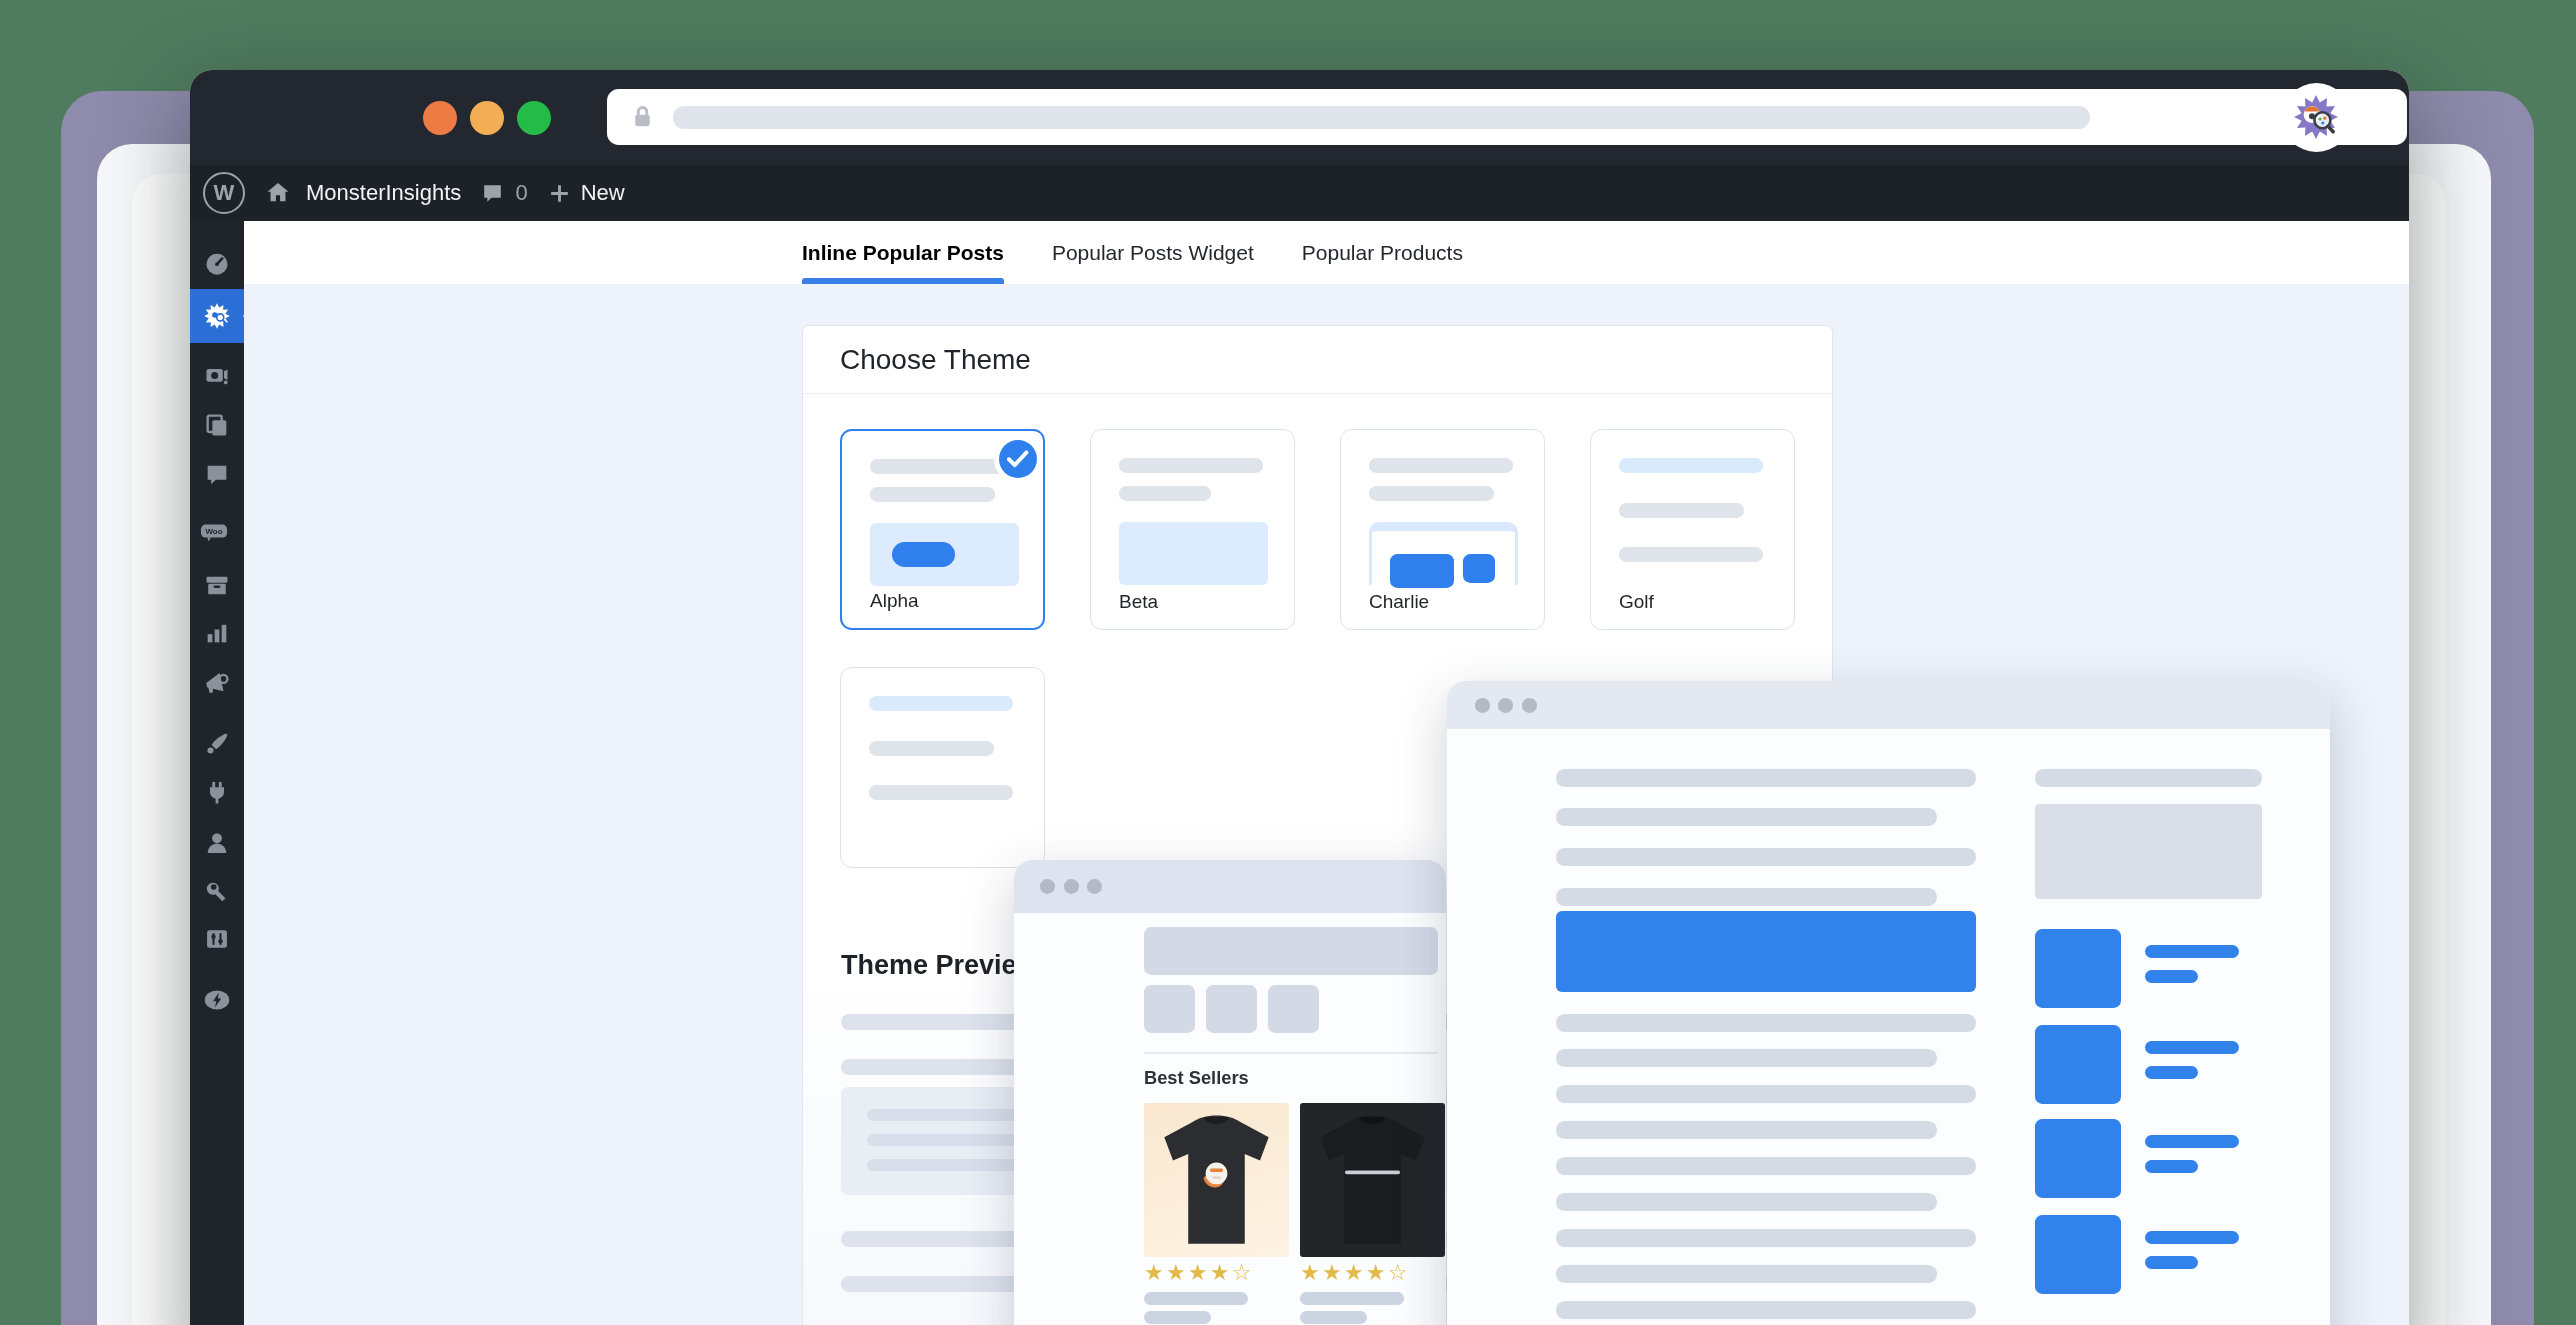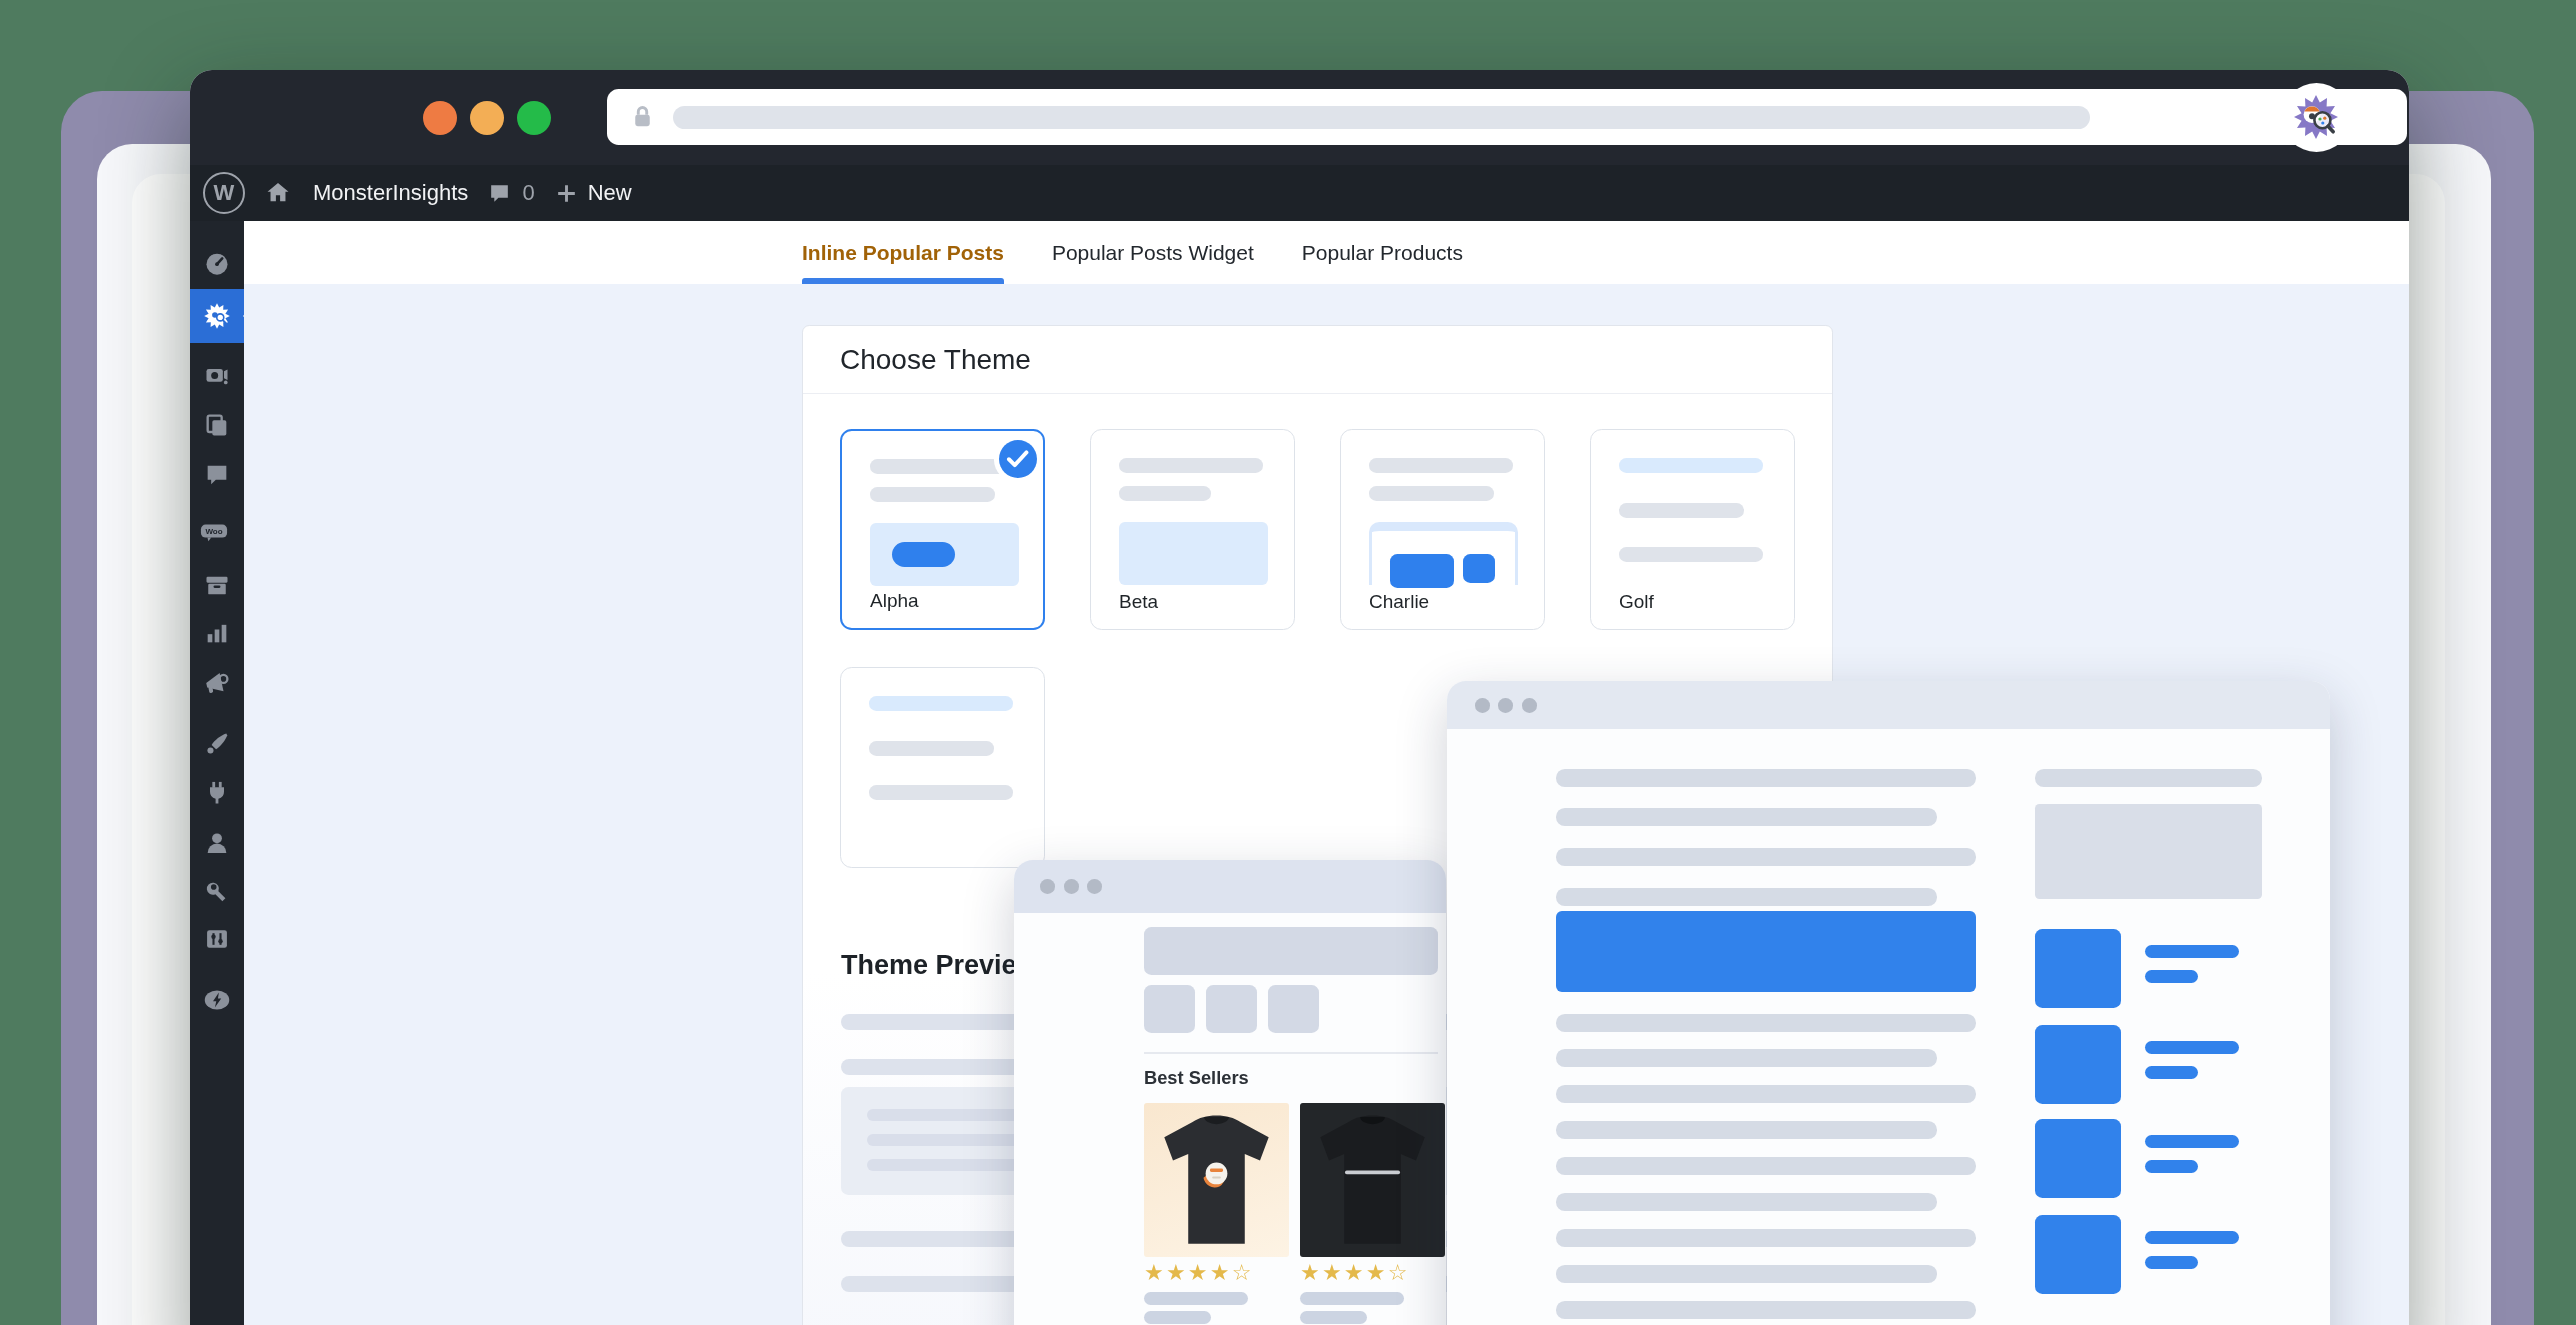--- a/index.html
+++ b/index.html
@@ -39,21 +39,21 @@
   
   .bodyrow{left:0;top:151px;width:100%;height:1153px;display:flex;}
   .sidebar{position:relative;width:54px;background:#20252c;flex:none;}
   .s-ic{position:absolute;left:13px;width:28px;height:28px;}
   .s-ic svg{width:28px;height:28px;display:block;}
   .s-active-tile{position:absolute;left:0;top:68px;width:54px;height:54px;background:#2b6ed6;}
   .s-arrow{position:absolute;left:44px;top:86px;width:0;height:0;border:9.5px solid transparent;border-right-color:#ffffff;}
   .content{position:relative;flex:1;background:#edf2fb;}
   .tabstrip{position:absolute;left:0;top:0;width:100%;height:63px;background:#ffffff;display:flex;align-items:center;padding-left:558px;gap:48px;box-sizing:border-box;}
   .tab{font-size:21px;color:#23282e;position:relative;height:100%;display:flex;align-items:center;cursor:pointer;}
-  .tab.active{color:#a16207;font-weight:bold;}
+  .tab.active{color:#000000;font-weight:bold;}
   .tab.active::after{content:"";position:absolute;left:0;right:0;bottom:0;height:5.9px;background:#3a7fe8;border-radius:2.9px 2.9px 0 0;}
   .page{position:absolute;left:0;top:63px;width:100%;height:1090px;}
 
   
   .panel{left:558px;top:41px;width:1031px;height:1245px;background:linear-gradient(180deg,#ffffff 0 52%,#f1f4fb 100%);
          border:1.5px solid #e1e5ec;border-radius:7.3px;box-sizing:border-box;}
   .panel-h{position:relative;height:67px;border-bottom:1.5px solid #eceef3;display:flex;align-items:center;padding-left:37px;
            font-size:28px;color:#20252b;}
   .grid{position:absolute;left:37px;top:103px;width:957px;display:grid;grid-template-columns:repeat(4,205px);
         grid-auto-rows:201px;column-gap:45px;row-gap:37px;}
@@ -143,21 +143,21 @@
           <circle cx="16.4" cy="12.6" r="0.8" fill="#e0762f"></circle>
           <circle cx="15.4" cy="15" r="0.8" fill="#3182eb"></circle>
           <line x1="18" y1="16.6" x2="20.6" y2="19.4" stroke="#3a3f46" stroke-width="1.8" stroke-linecap="round"></line>
         </svg>
       </div>
     </div>
 
     <div class="abs adminbar">
       <div class="ab-row">
         <div class="wplogo">W</div>
-        <div class="item" style="gap:21px;">
+        <div class="item" style="gap:14px;">
           <svg width="28" height="28" viewBox="0 0 24 24">
             <path d="M12 3.5 21 11h-2.6v8h-4.6v-5h-3.6v5H5.6v-8H3z" fill="#9ea3ab"></path>
           </svg>
           <span class="ab-txt">MonsterInsights</span>
         </div>
         <div class="item" style="gap:10.3px;">
           <svg width="25" height="25" viewBox="0 0 24 24">
             <path d="M4 4h16v12h-9l-4 4v-4H4z" fill="#9ea3ab"></path>
           </svg>
           <span class="ab-dim">0</span>

